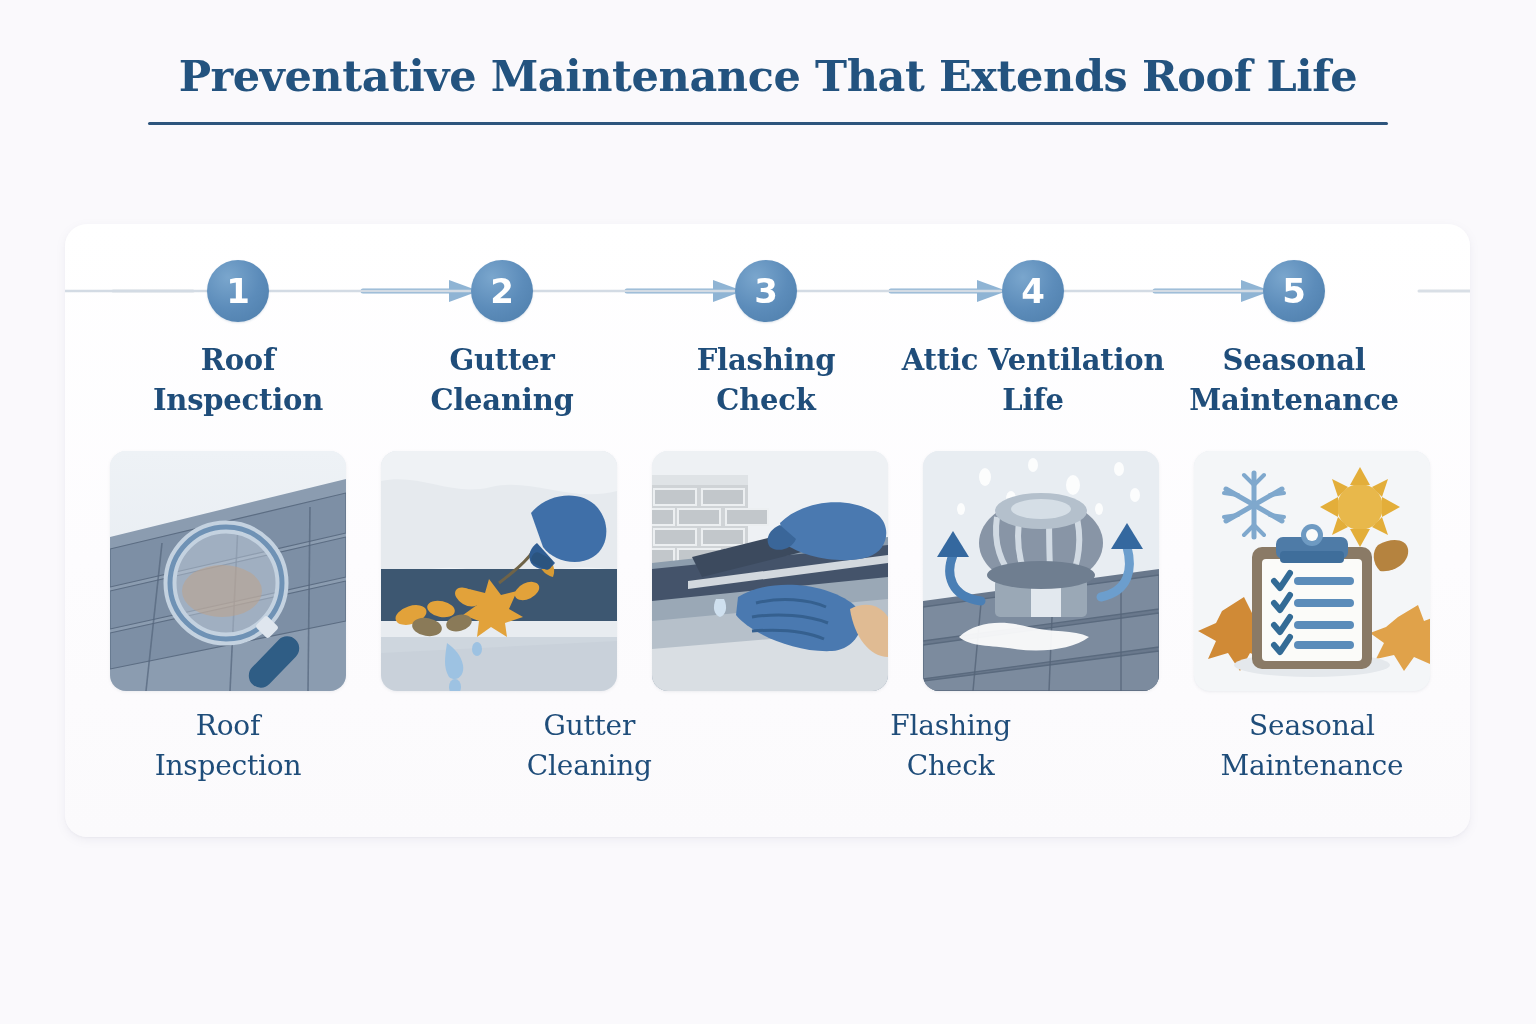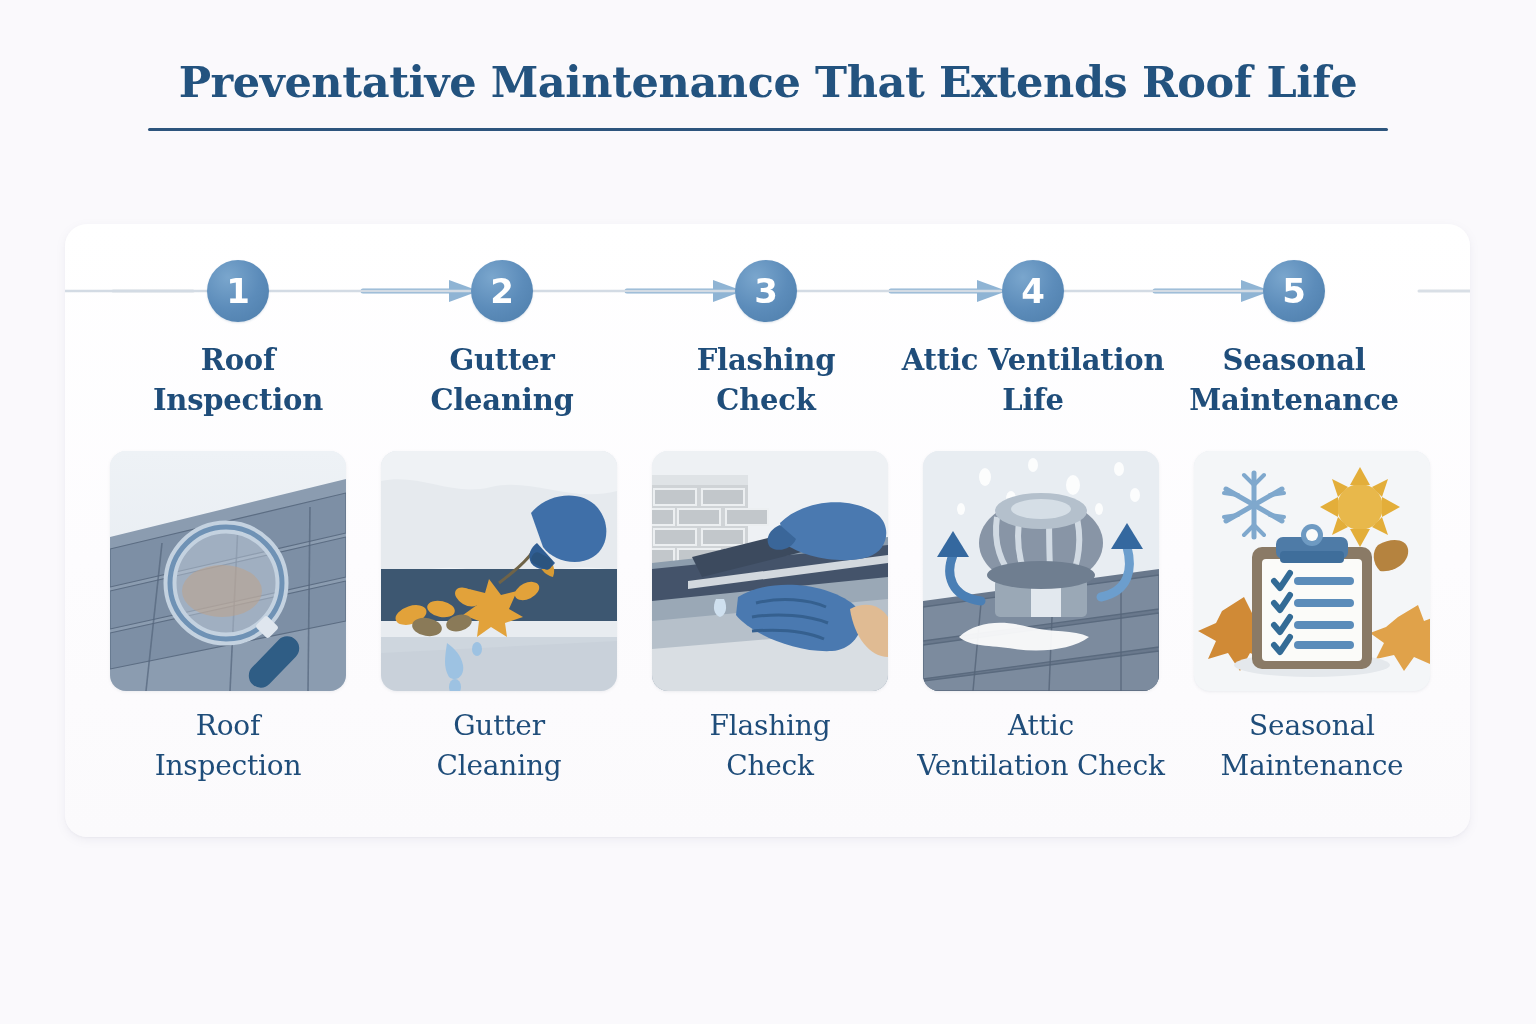--- a/index.html
+++ b/index.html
@@ -17,21 +17,21 @@
   .page {
     position: relative;
     width: 1536px;
     height: 1024px;
   }
 
   
   .title-block {
     position: absolute;
     left: 148px;
-    top: 58px;
+    top: 52px;
     width: 1240px;
     text-align: center;
   }
   .title {
     font-family: "DejaVu Serif", "Liberation Serif", serif;
     font-weight: bold;
     font-size: 43px;
     letter-spacing: -0.4px;
     color: #23537f;
     line-height: 1.12;
@@ -435,20 +435,18 @@
       </div>
     </div>
 
     <div class="captions">
       <div class="caption">Roof
 Inspection</div>
       <div class="caption">Gutter
 Cleaning</div>
       <div class="caption">Flashing
 Check</div>
-      <div class="caption wide">Attic
-Ventilation Check</div>
       <div class="caption">Seasonal
 Maintenance</div>
     </div>
 
   </div>
 </div>
 
 </body></html>

